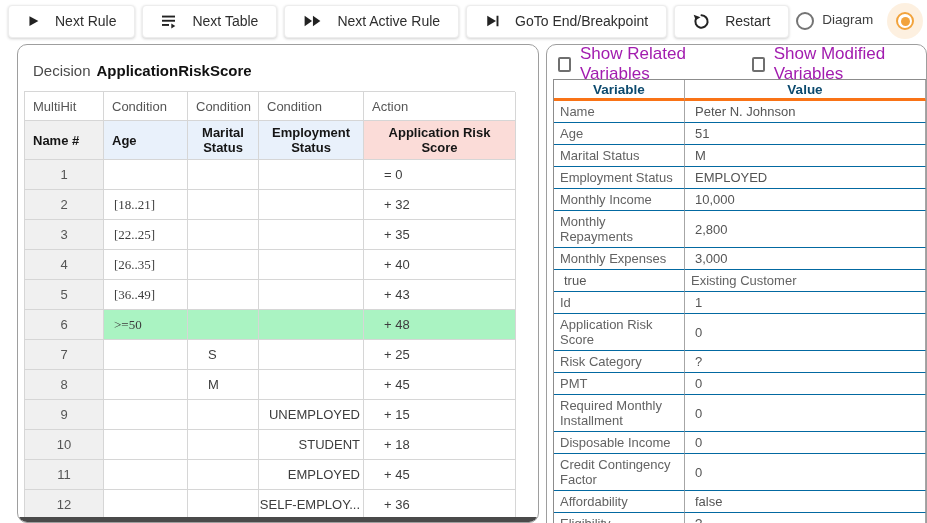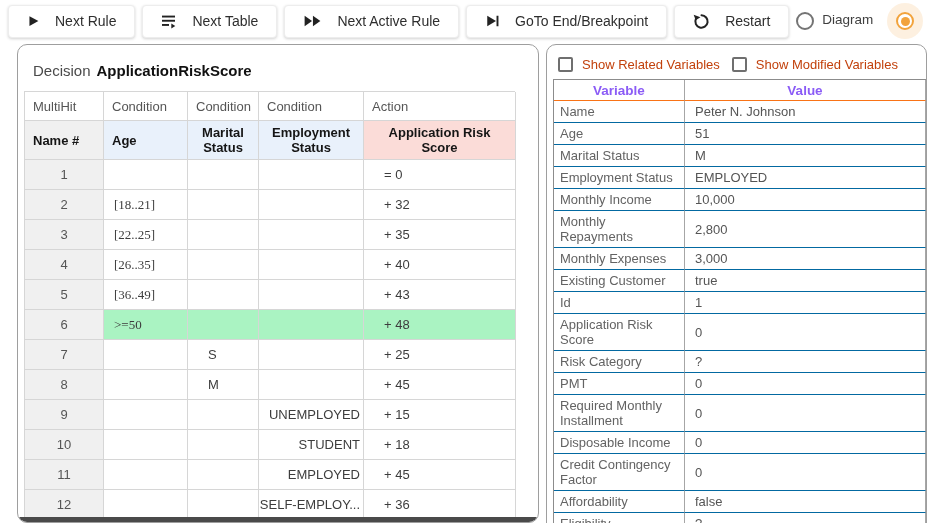--- a/index.html
+++ b/index.html
@@ -41,30 +41,30 @@
   .bg-pink { background:#fbdcd8 !important; }
   .c-num { justify-content:center; background:#f0f0f0; color:#555; }
   .c-age { padding-left:10px;font-family:Liberation Serif, serif; }
   .c-marital { padding-left:20px; }
   .c-emp { justify-content:flex-end; padding-right:3px; }
   .c-action { padding-left:20px; }
   .drow.hl .dcell:not(.c-num) { background:#aaf3c2; }
   .hscrollbar { position:absolute; left:0; right:0; bottom:0; height:5px; background:#4a4a4a; }
 
   
-  .cb-row { display:flex; align-items:center; height:30px; gap:12px; padding-left:7px; font-size:13px; color:#c2410c; }
+  .cb-row { display:flex; align-items:center; height:30px; gap:24px; padding-left:7px; font-size:17px; color:#a21caf; }
   .cb { display:flex; align-items:center; gap:9px; cursor:pointer; }
   .cb .box { width:15px; height:15px; border:2px solid #6f6f6f; border-radius:2px; background:#fff; }
   .vtable { margin-left:2px; border-top:1px solid #8c8c8c; border-left:1px solid #8c8c8c; font-size:13px; }
   .vrow { display:grid; grid-template-columns:131px 1fr; }
   .vcell { border-right:1px solid #a6a6a6; border-bottom:1px solid #0369a1; display:flex; align-items:center;
            min-height:22px; padding:3px 6px; color:#636363; line-height:15px; }
   .vcell.value { color:#555; padding-left:10px; }
-  .vhead .vcell { justify-content:center; font-weight:bold; color:#8b5cf6; font-size:13.5px;
-                  border-bottom:1px solid #f97316; min-height:21px; padding:1px 6px; }
+  .vhead .vcell { justify-content:center; font-weight:bold; color:#0c4a6e; font-size:13.5px;
+                  border-bottom:3px solid #f97316; min-height:21px; padding:1px 6px; }
   svg .ink { fill:#222; }
 </style>
 </head>
 <body>
 
 <div class="screen">
 
   <div class="toolbar">
     <button class="tb-btn">
       <span class="icon">
@@ -277,22 +277,22 @@
             </div>
             <div class="vrow">
               <div class="vcell">Monthly Repayments</div>
               <div class="vcell value">2,800</div>
             </div>
             <div class="vrow">
               <div class="vcell">Monthly Expenses</div>
               <div class="vcell value">3,000</div>
             </div>
             <div class="vrow">
+              <div class="vcell value">true</div>
               <div class="vcell">Existing Customer</div>
-              <div class="vcell value">true</div>
             </div>
             <div class="vrow">
               <div class="vcell">Id</div>
               <div class="vcell value">1</div>
             </div>
             <div class="vrow">
               <div class="vcell">Application Risk Score</div>
               <div class="vcell value">0</div>
             </div>
             <div class="vrow">

